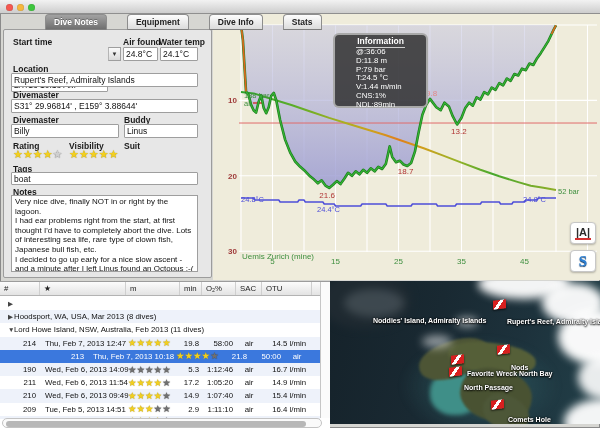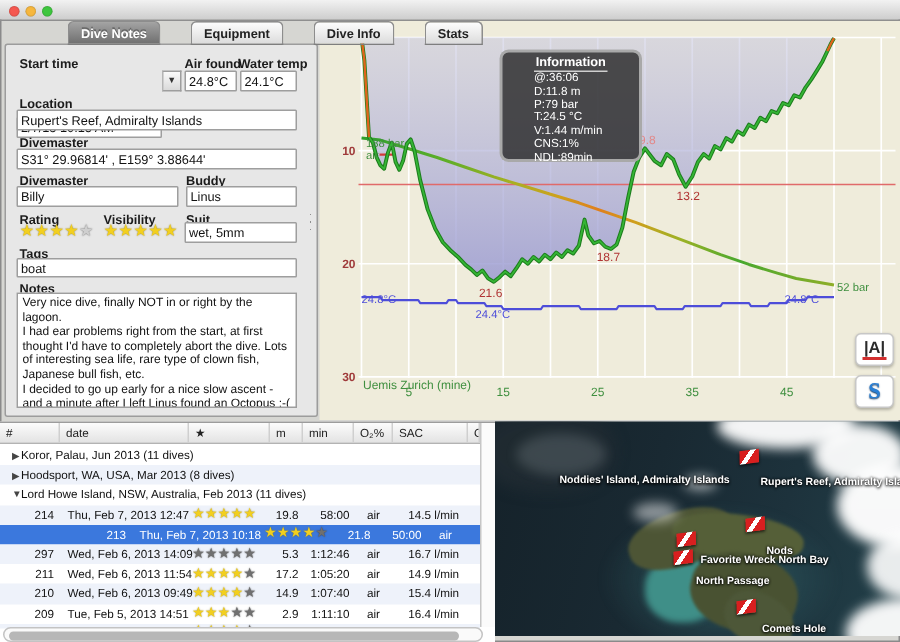--- a/index.html
+++ b/index.html
@@ -224,47 +224,44 @@
         <span class="star-f">★</span>
         <span class="star-e-form">★</span>
       </div>
     <div class="stars-row" style="left:65px; top:119px;" id="visibility-stars">
         <span class="star-f">★</span>
         <span class="star-f">★</span>
         <span class="star-f">★</span>
         <span class="star-f">★</span>
         <span class="star-f">★</span>
       </div>
-    <input class="fi" style="left: 119px; top: 118px; width: 75px;" value="wet, 5mm">
 
     <div class="fl" style="left:9px; top:134px;">Tags</div>
     <input class="fi" style="left: 7px; top: 142px; width: 187px; height: 13px;" value="boat">
 
     <div class="fl" style="left:9px; top:157px;">Notes</div>
     <div class="notes-box" style="left:7px; top:165px; width:187px; height:77px;">Very nice dive, finally NOT in or right by the lagoon.
 I had ear problems right from the start, at first thought I'd have to completely abort the dive. Lots of interesting sea life, rare type of clown fish, Japanese bull fish, etc.
 I decided to go up early for a nice slow ascent - and a minute after I left Linus found an Octopus :-(</div>
   </div>
   <div class="grip"></div>
 
   <div class="list-panel">
     <div class="list-header" id="list-header">
         <div>#</div>
-        <div>date</div>
         <div>★</div>
         <div>m</div>
         <div>min</div>
         <div>O₂%</div>
         <div>SAC</div>
         <div>OTU</div>
       </div>
     <div class="rows" id="dive-rows">
         <div class="row trip">
           <span class="trip-arrow">▶</span>
-          <span class="trip-label">Koror, Palau, Jun 2013 (11 dives)</span>
         </div>
         <div class="row trip stripe">
           <span class="trip-arrow">▶</span>
           <span class="trip-label">Hoodsport, WA, USA, Mar 2013 (8 dives)</span>
         </div>
         <div class="row trip">
           <span class="trip-arrow">▼</span>
           <span class="trip-label">Lord Howe Island, NSW, Australia, Feb 2013 (11 dives)</span>
         </div>
         <div class="row stripe">
@@ -281,21 +278,21 @@
           <span class="c-num">213</span>
           <span class="c-date">Thu, Feb 7, 2013 10:18</span>
           <span class="c-stars"><span class="ls-f">★</span><span class="ls-f">★</span><span class="ls-f">★</span><span class="ls-f">★</span><span class="ls-e">★</span></span>
           <span class="c-m">21.8</span>
           <span class="c-min">50:00</span>
           <span class="c-o2">air</span>
           <span class="c-sac">16.0 l/min</span>
           <span></span>
         </div>
         <div class="row stripe">
-          <span class="c-num">297</span>
+          <span class="c-num">190</span>
           <span class="c-date">Wed, Feb 6, 2013 14:09</span>
           <span class="c-stars"><span class="ls-e">★</span><span class="ls-e">★</span><span class="ls-e">★</span><span class="ls-e">★</span><span class="ls-e">★</span></span>
           <span class="c-m">5.3</span>
           <span class="c-min">1:12:46</span>
           <span class="c-o2">air</span>
           <span class="c-sac">16.7 l/min</span>
           <span></span>
         </div>
         <div class="row">
           <span class="c-num">211</span>

